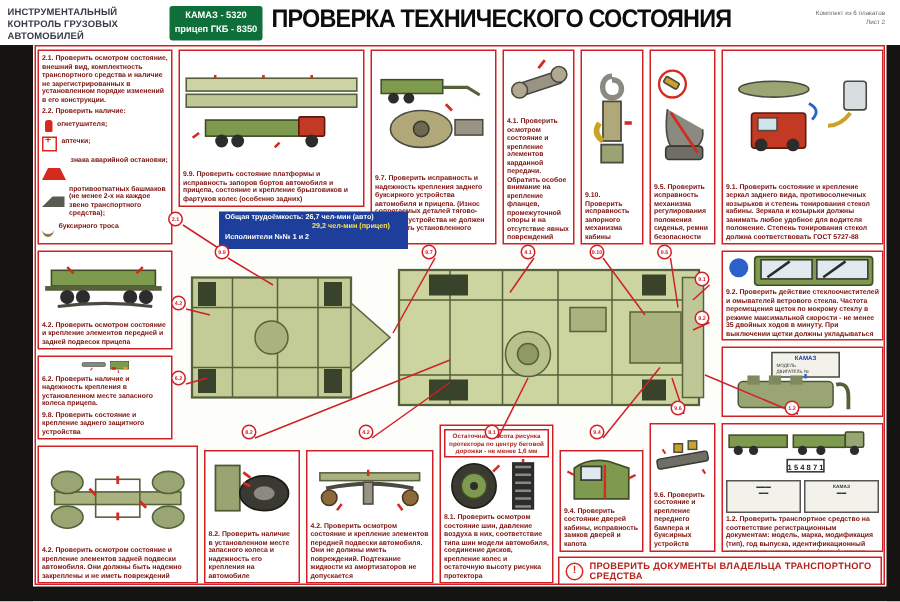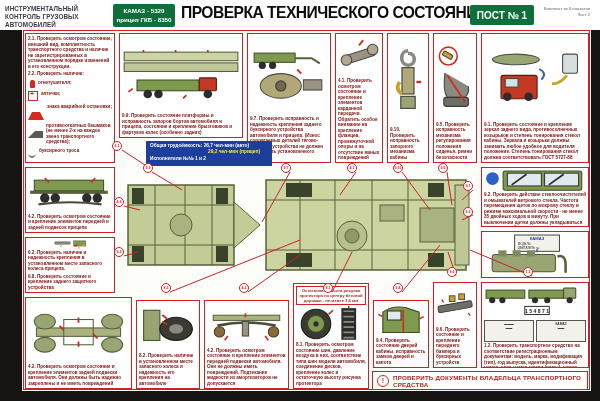--- a/index.html
+++ b/index.html
@@ -62,21 +62,20 @@
   <div class="blk" style="left:0;top:391px;width:600px;height:10px;"></div>
   <div class="blk" style="left:591px;top:30px;width:9px;height:371px;"></div>
   <div id="frame"></div>
 
   <div id="hdr-left">ИНСТРУМЕНТАЛЬНЫЙ КОНТРОЛЬ ГРУЗОВЫХ АВТОМОБИЛЕЙ</div>
   <div class="gbadge" id="badge-vehicle">
     <span>КАМАЗ - 5320</span>
     <span>прицеп ГКБ - 8350</span>
   </div>
   <div id="title">ПРОВЕРКА ТЕХНИЧЕСКОГО СОСТОЯНИЯ</div>
-  <div class="gbadge" id="badge-post">ПОСТ № 1</div>
   <div id="hdr-corner">
     <div>Комплект из 6 плакатов</div>
     <div>Лист 2</div>
   </div>
 
   <div class="bx" style="left:25px;top:33px;width:90px;height:130px;">
     <div class="t">2.1. Проверить осмотром состояние, внешний вид, комплектность транспортного средства и наличие не зарегистрированных в установленном порядке изменений в его конструкции.</div>
     <div class="t">2.2. Проверить наличие:</div>
     <div>
         <div class="ci">

